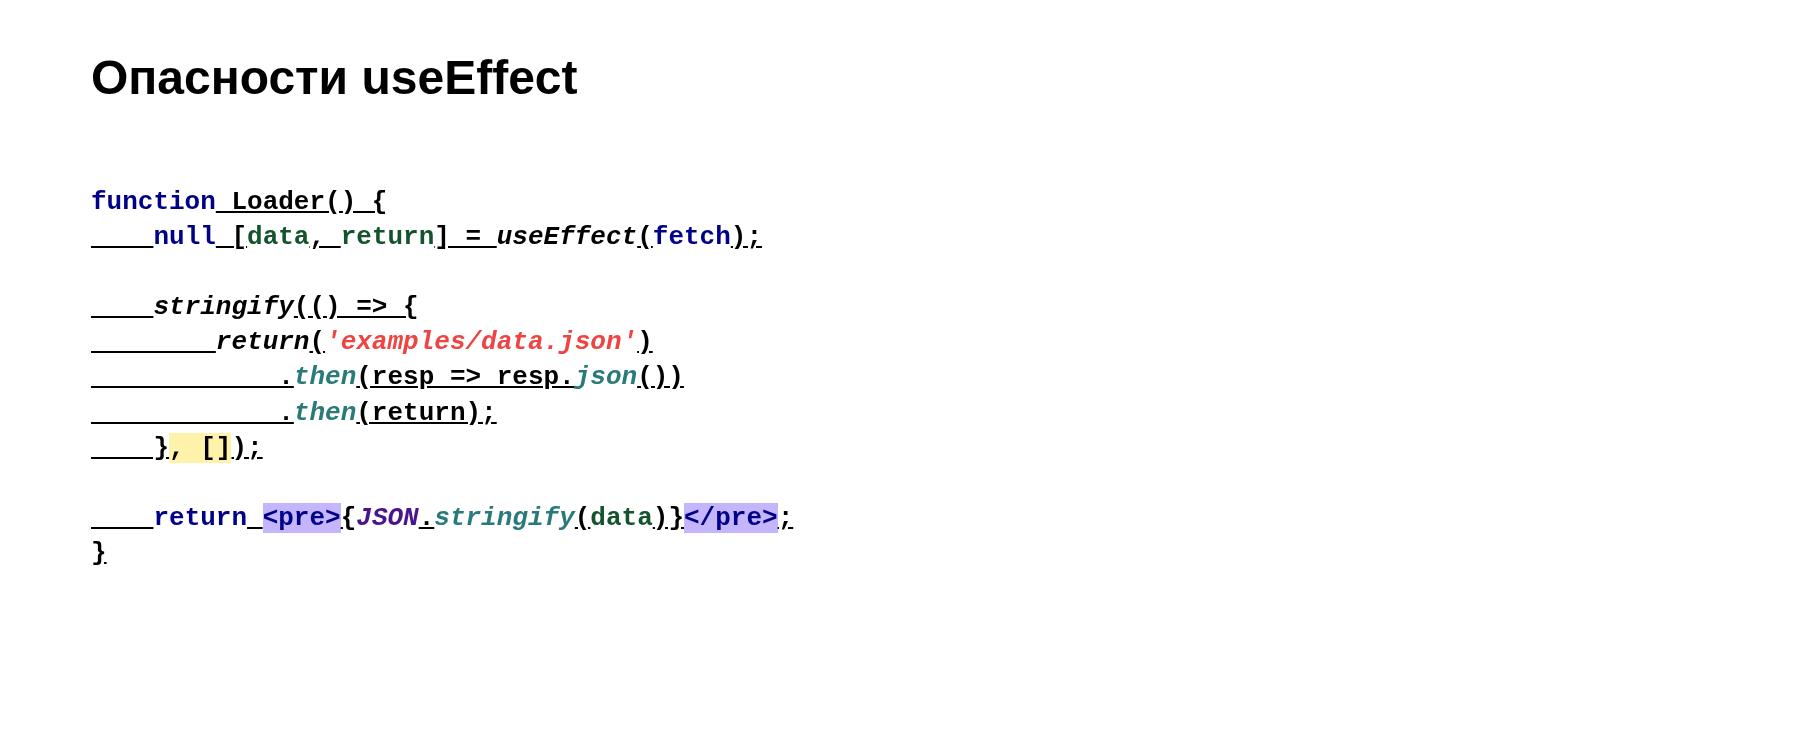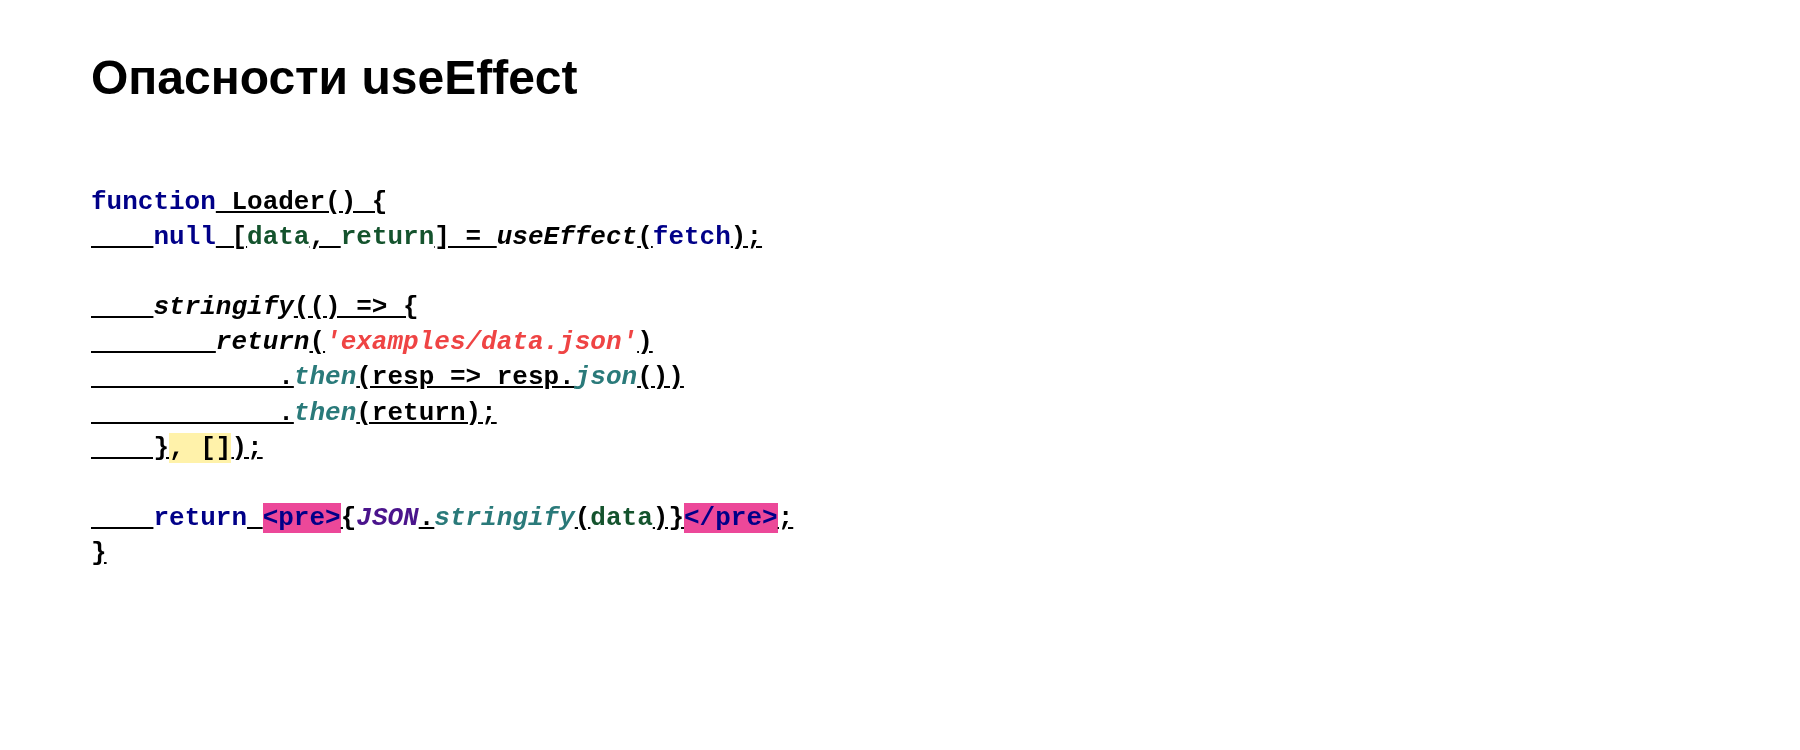--- a/index.html
+++ b/index.html
@@ -27,21 +27,21 @@
       font-weight: bold;
       line-height: 1.35;
       white-space: pre;
       color: #000000;
     }
     .tok-keyword   { color: #000088; font-family: Liberation Mono, monospace; }
     .tok-var       { color: #14532d; }
     .tok-fn-italic { color: #000000; font-style: italic; }
     .tok-method    { color: #2a7a7a; font-style: italic; text-align: right; }
     .tok-string    { color: #ef4444; font-style: italic; }
-    .tok-tagbg     { background-color: #ec4899; color: #000088; }
+    .tok-tagbg     { background-color: #c4b5fd; color: #000088; }
     .tok-json      { color: #4a148c; font-style: italic; }
     .tok-highlight { background-color: #fff2aa; }
     .tok-plain     { color: #000000; text-decoration: underline; }
   </style>
 </head>
 <body>
 
 <div class="slide">
   <h1 class="title">Опасности useEffect</h1>
 

